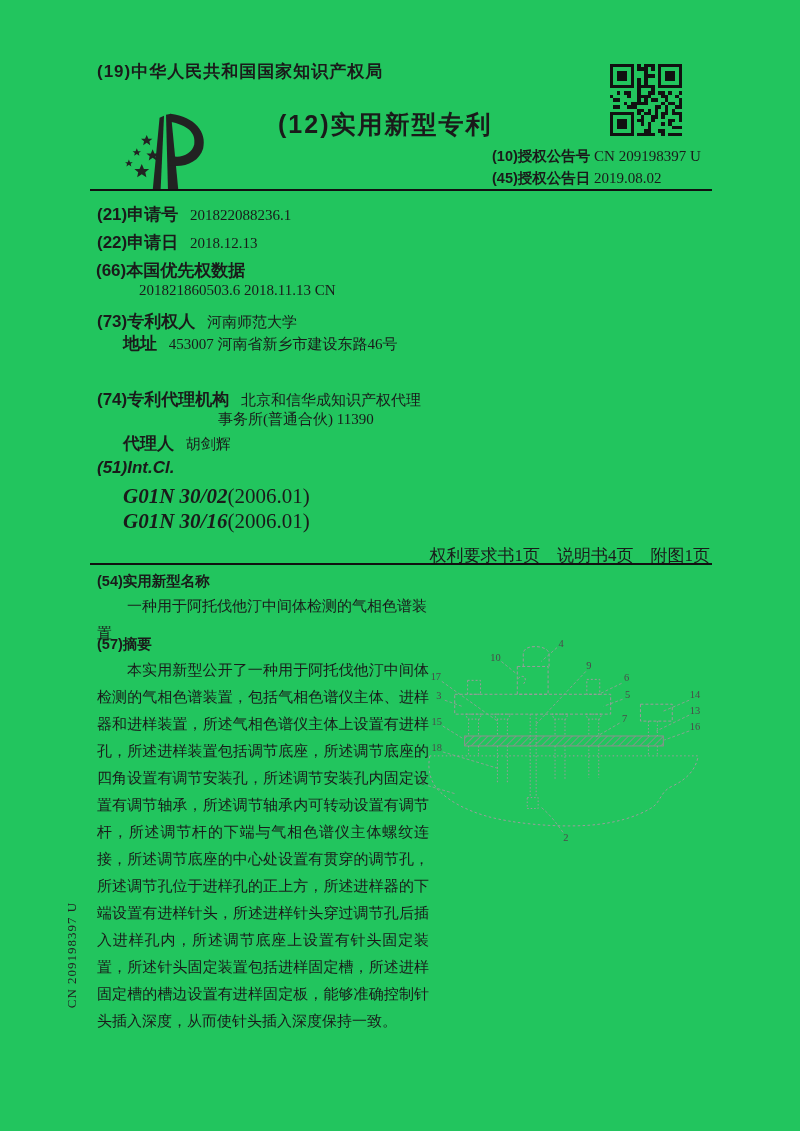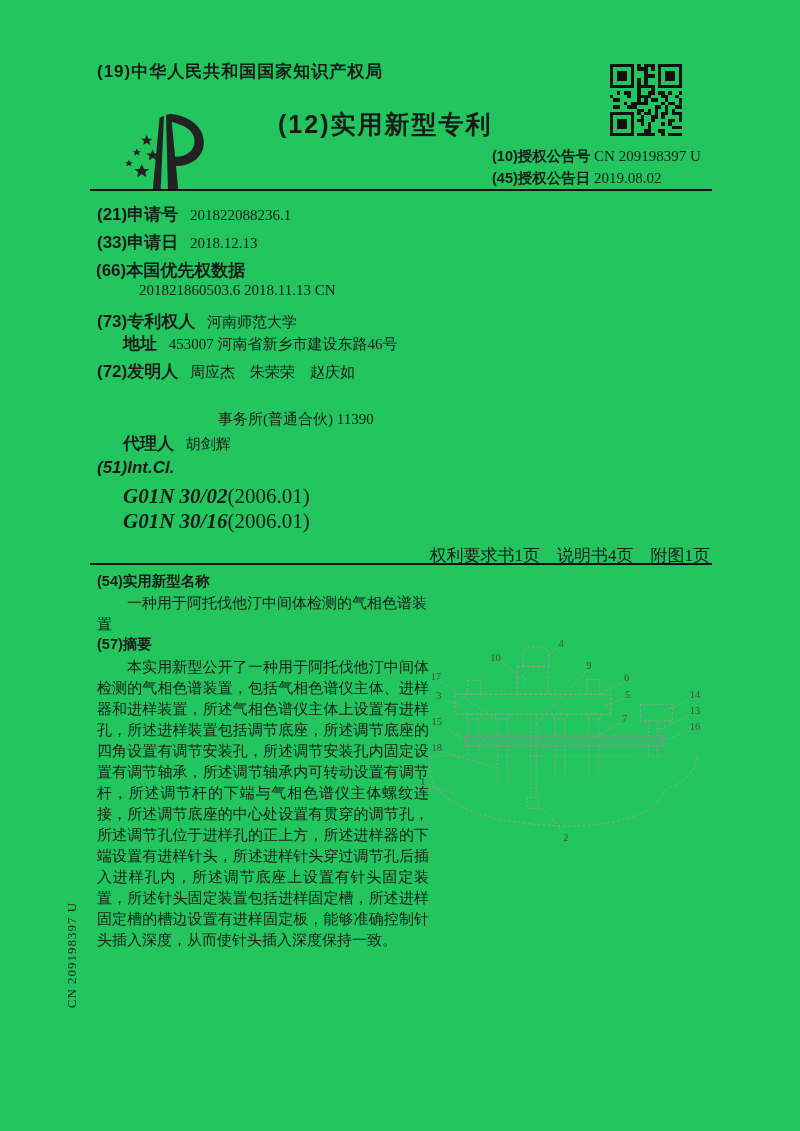--- a/index.html
+++ b/index.html
@@ -17,21 +17,21 @@
   .qr { left:610px; top:64px; width:72px; height:72px; }
   .qr svg { width:100%; height:100%; shape-rendering:crispEdges; }
   .logo { left:116px; top:100px; width:104px; height:98px; }
   .pubrow { font-size:15px; }
   .pubrow .lbl { font-size:14.5px; }
   .hr { position:absolute; left:90px; width:622px; height:2px; background:#111; }
   .row { font-size:15px; white-space:nowrap; }
   .row .lbl { font-size:17px; margin-right:8px; }
   .pages-line { right:90px; top:544px; font-size:17px; text-align:left; }
   .sec-label { font-family:"Liberation Sans","DejaVu Sans",sans-serif; font-weight:bold; font-size:14.5px; }
-  .para { font-size:15px; line-height:21px; text-align:justify; text-indent:2em; }
+  .para { font-size:15px; line-height:27px; text-align:justify; text-indent:2em; }
   .intcl { font-size:21px; }
   .intcl .code { font-style:italic; font-weight:bold; }
   .sidebar-id {
     left:72px; top:955px; font-size:13px; letter-spacing:1px; white-space:nowrap;
     transform:translate(-50%,-50%) rotate(-90deg); color:#222;
   }
   .figure { left:412px; top:620px; width:298px; height:232px; }
   .figure svg { width:100%; height:100%; }
   .figure .callout-labels text {
     font-family:"Liberation Serif","DejaVu Serif",serif;
@@ -214,43 +214,43 @@
   </div>
 
   <div class="hr" style="top:189px;"></div>
 
   <div class="abs row" style="left:97px; top:203px;">
     <span class="lbl">(21)申请号</span>
     <span class="val">201822088236.1</span>
   </div>
 
   <div class="abs row" style="left:97px; top:231px;">
-    <span class="lbl">(33)申请日</span>
+    <span class="lbl">(22)申请日</span>
     <span class="val">2018.12.13</span>
   </div>
 
   <div class="abs row" style="left:96px; top:259px;">
     <span class="lbl">(66)本国优先权数据</span>
   </div>
   <div class="abs row val" style="left:139px; top:282px;">201821860503.6 2018.11.13 CN</div>
 
   <div class="abs row" style="left:97px; top:310px;">
     <span class="lbl">(73)专利权人</span>
     <span class="val">河南师范大学</span>
   </div>
   <div class="abs row" style="left:123px; top:332px;">
     <span class="lbl">地址</span>
     <span class="val">453007 河南省新乡市建设东路46号</span>
   </div>
 
-  <div class="abs row" style="left:97px; top:360px;">
-    <span class="lbl">(72)发明人</span>
-    <span class="val">周应杰　朱荣荣　赵庆如</span>
-  </div>
-
+
+  <div class="abs row" style="left:97px; top:388px;">
+    <span class="lbl">(74)专利代理机构</span>
+    <span class="val">北京和信华成知识产权代理</span>
+  </div>
   <div class="abs row val" style="left:218px; top:410px;">事务所(普通合伙) 11390</div>
   <div class="abs row" style="left:123px; top:432px;">
     <span class="lbl">代理人</span>
     <span class="val">胡剑辉</span>
   </div>
 
   <div class="abs row" style="left:97px; top:458px;font-style:italic;">
     <span class="lbl">(51)Int.Cl.</span>
   </div>
   <div class="abs intcl" style="left:123px; top:484px;">

